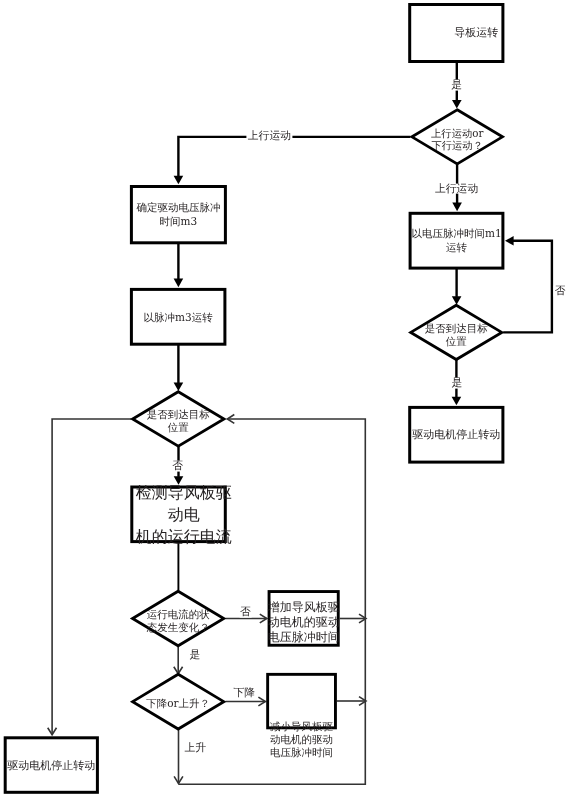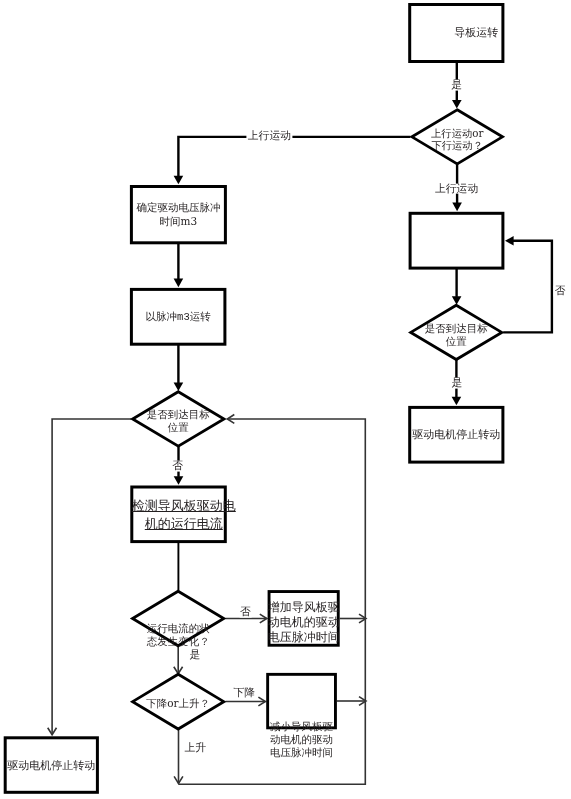--- a/index.html
+++ b/index.html
@@ -107,31 +107,33 @@
         <polygon points="178.15,591.231030092456 223.771269724213,618.5 178.15,645.768969907544 132.528730275787,618.5" fill="#ffffff" stroke="#000000" stroke-width="2.8" stroke-linejoin="miter"></polygon>
         <polygon points="178.2,674.2337113614204 223.78370882077076,701.65 178.2,729.0662886385795 132.61629117922922,701.65" fill="#ffffff" stroke="#000000" stroke-width="2.8" stroke-linejoin="miter"></polygon>
         <rect x="269.05" y="591.5500000000001" width="69.19999999999999" height="53.7" fill="#ffffff" stroke="#000000" stroke-width="2.9"></rect>
         <rect x="267.65" y="674.35" width="67.8" height="53.5" fill="#ffffff" stroke="#000000" stroke-width="2.9"></rect>
         <rect x="5.2" y="737.8" width="92.2" height="54.5" fill="#ffffff" stroke="#000000" stroke-width="3"></rect>
       </g>
     </svg>
 <div class="nodelabel" style="left: 408.2px; top: 3px; width: 96.2px; height: 60px; font-size: 11px; line-height: 1.22; padding-left: 20px;">导板运转</div>
     <div class="nodelabel" style="left: 409.2px; top: 110.65px; width: 96px; height: 57.4px; font-size: 10.3px; line-height: 1.2;">上行运动or
 下行运动？</div>
+    <div class="nodelabel" style="left: 408.6px; top: 211.8px; width: 95.8px; height: 57.8px; font-size: 10.5px; line-height: 1.33;">以电压脉冲时间m1
+运转</div>
     <div class="nodelabel" style="left: 408px; top: 306.6px; width: 96.5px; height: 57.6px; font-size: 10.5px; line-height: 1.24;">是否到达目标
 位置</div>
     <div class="nodelabel" style="left: 408.2px; top: 405.9px; width: 96.2px; height: 57.7px; font-size: 11px; line-height: 1.22;">驱动电机停止转动</div>
     <div class="nodelabel" style="left: 129.9px; top: 185px; width: 97px; height: 59.3px; font-size: 10.5px; line-height: 1.3; border-radius: 6px;">确定驱动电压脉冲
 时间m3</div>
-    <div class="nodelabel" style="left: 129.9px; top: 288.9px; width: 96.5px; height: 57.8px; font-size: 10.5px; line-height: 1.22; font-family: Liberation Mono, monospace;">以脉冲m3运转</div>
+    <div class="nodelabel" style="left: 129.9px; top: 288.9px; width: 96.5px; height: 57.8px; font-size: 10.5px; line-height: 1.22;">以脉冲m3运转</div>
     <div class="nodelabel" style="left: 129.9px; top: 392.3px; width: 96.8px; height: 57.7px; font-size: 10.5px; line-height: 1.24;">是否到达目标
 位置</div>
-    <div class="nodelabel" style="left: 130.3px; top: 486.3px; width: 107px; height: 57.6px; font-size: 13px; line-height: 1.36; text-decoration: underline;">检测导风板驱动电
+    <div class="nodelabel" style="left: 130.3px; top: 486.3px; width: 107px; height: 57.6px; font-size: 16px; line-height: 1.36;">检测导风板驱动电
 机的运行电流</div>
-    <div class="nodelabel" style="left: 129.8px; top: 606px; width: 96.7px; height: 57.8px; font-size: 10.5px; line-height: 1.24;">运行电流的状
+    <div class="nodelabel" style="left: 129.8px; top: 592px; width: 96.7px; height: 57.8px; font-size: 10.5px; line-height: 1.24;">运行电流的状
 态发生变化？</div>
     <div class="nodelabel" style="left: 129.9px; top: 674.6px; width: 96.6px; height: 58.1px; font-size: 10.5px; line-height: 1.22;">下降or上升？</div>
     <div class="nodelabel" style="left: 267.6px; top: 590.1px; width: 72.1px; height: 64px; font-size: 12px; line-height: 1.25;">增加导风板驱
 动电机的驱动
 电压脉冲时间</div>
     <div class="nodelabel" style="left: 266.2px; top: 711px; width: 70.7px; height: 56.4px; font-size: 10.5px; line-height: 1.25;">减小导风板驱
 动电机的驱动
 电压脉冲时间</div>
     <div class="nodelabel" style="left: 3.7px; top: 737.4px; width: 95.2px; height: 57.5px; font-size: 11px; line-height: 1.22;">驱动电机停止转动</div>
     <div class="edgelabel" style="left: 456.6px; top: 84.8px;">是</div>

